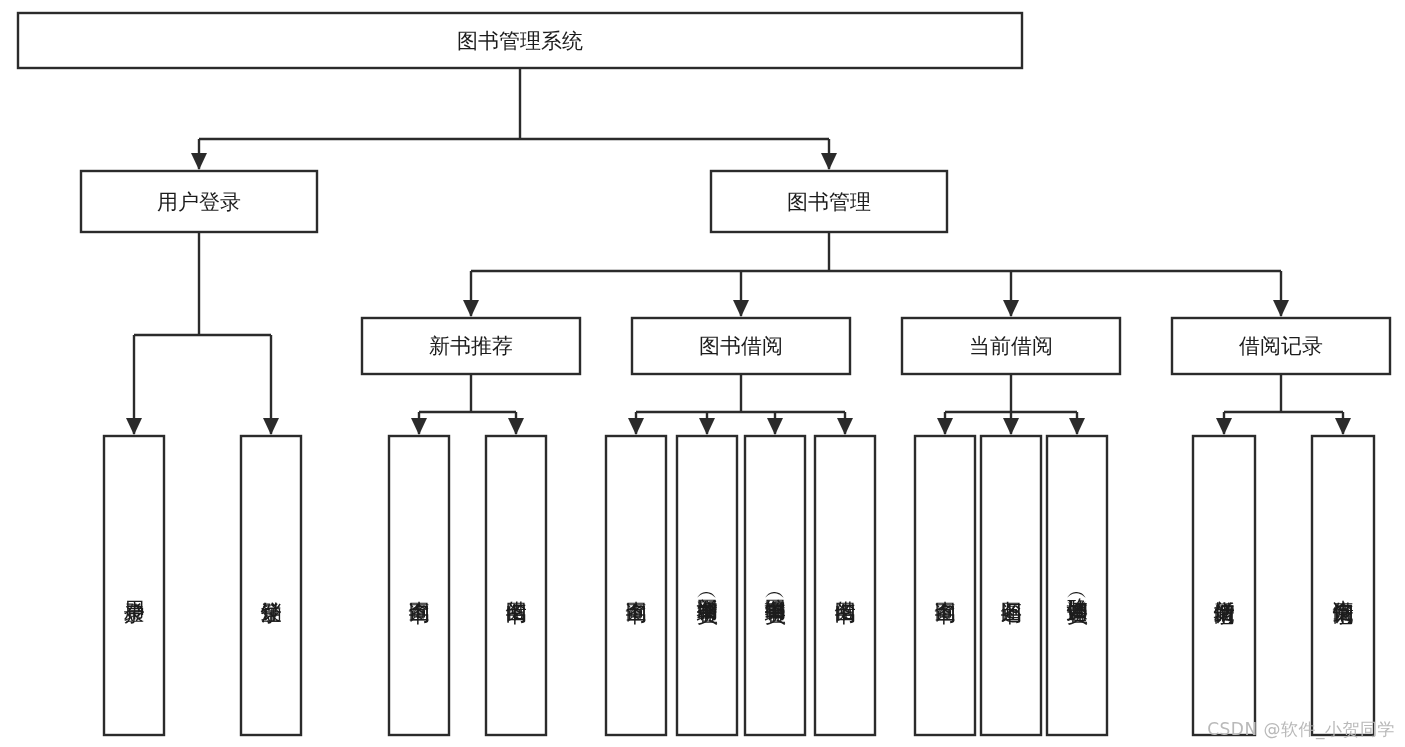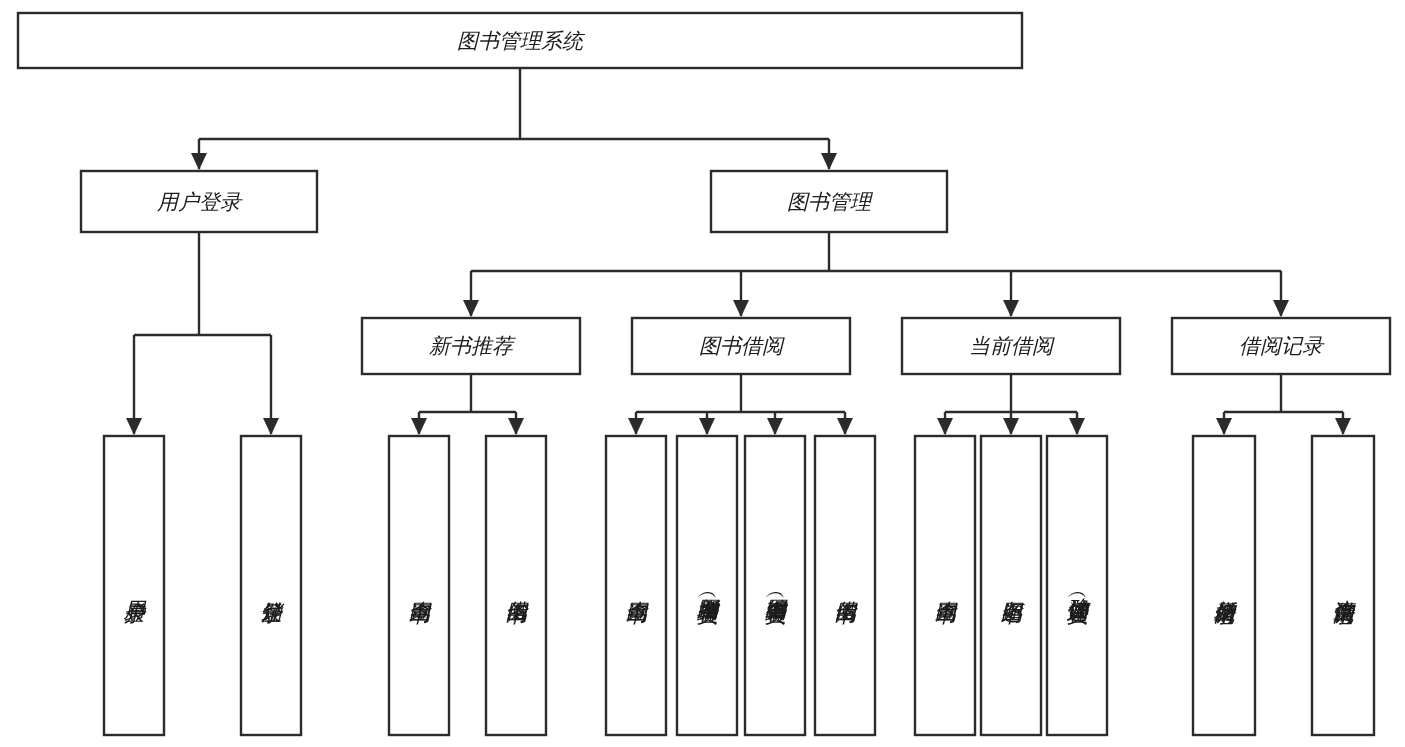--- a/index.html
+++ b/index.html
@@ -12,21 +12,20 @@
     width: 1405px;
     height: 747px;
     font-family: "DejaVu Sans", "Liberation Sans", sans-serif;
     overflow: hidden;
   }
   #diagram-root {
     position: relative;
     width: 1405px;
     height: 747px;
     background: #ffffff;
-    font-style: italic;
   }
   svg.chart-canvas {
     position: absolute;
     top: 0;
     left: 0;
     width: 1405px;
     height: 747px;
   }
   .node-box {
     fill: #ffffff;
@@ -215,14 +214,15 @@
       <div class="leaf-label" style="left: 677px; top: 446px; width: 60px; height: 279px; display: flex; align-items: center; justify-content: center;">新增图书（管理员）</div>
       <div class="leaf-label" style="left: 745px; top: 446px; width: 60px; height: 279px; display: flex; align-items: center; justify-content: center;">编辑图书（管理员）</div>
       <div class="leaf-label" style="left: 815px; top: 446px; width: 60px; height: 279px; display: flex; align-items: center; justify-content: center;">借阅图书</div>
       <div class="leaf-label" style="left: 915px; top: 446px; width: 60px; height: 279px; display: flex; align-items: center; justify-content: center;">查询图书</div>
       <div class="leaf-label" style="left: 981px; top: 446px; width: 60px; height: 279px; display: flex; align-items: center; justify-content: center;">归还图书</div>
       <div class="leaf-label" style="left: 1047px; top: 446px; width: 60px; height: 279px; display: flex; align-items: center; justify-content: center;">确认归还（管理员）</div>
       <div class="leaf-label" style="left: 1193px; top: 446px; width: 62px; height: 279px; display: flex; align-items: center; justify-content: center;">新增借阅记录</div>
       <div class="leaf-label" style="left: 1312px; top: 446px; width: 62px; height: 279px; display: flex; align-items: center; justify-content: center;">查询借阅记录</div>
     </div>
 
+  <div class="watermark">CSDN @软件_小贺同学</div>
 
 </div>
 
 </body></html>

